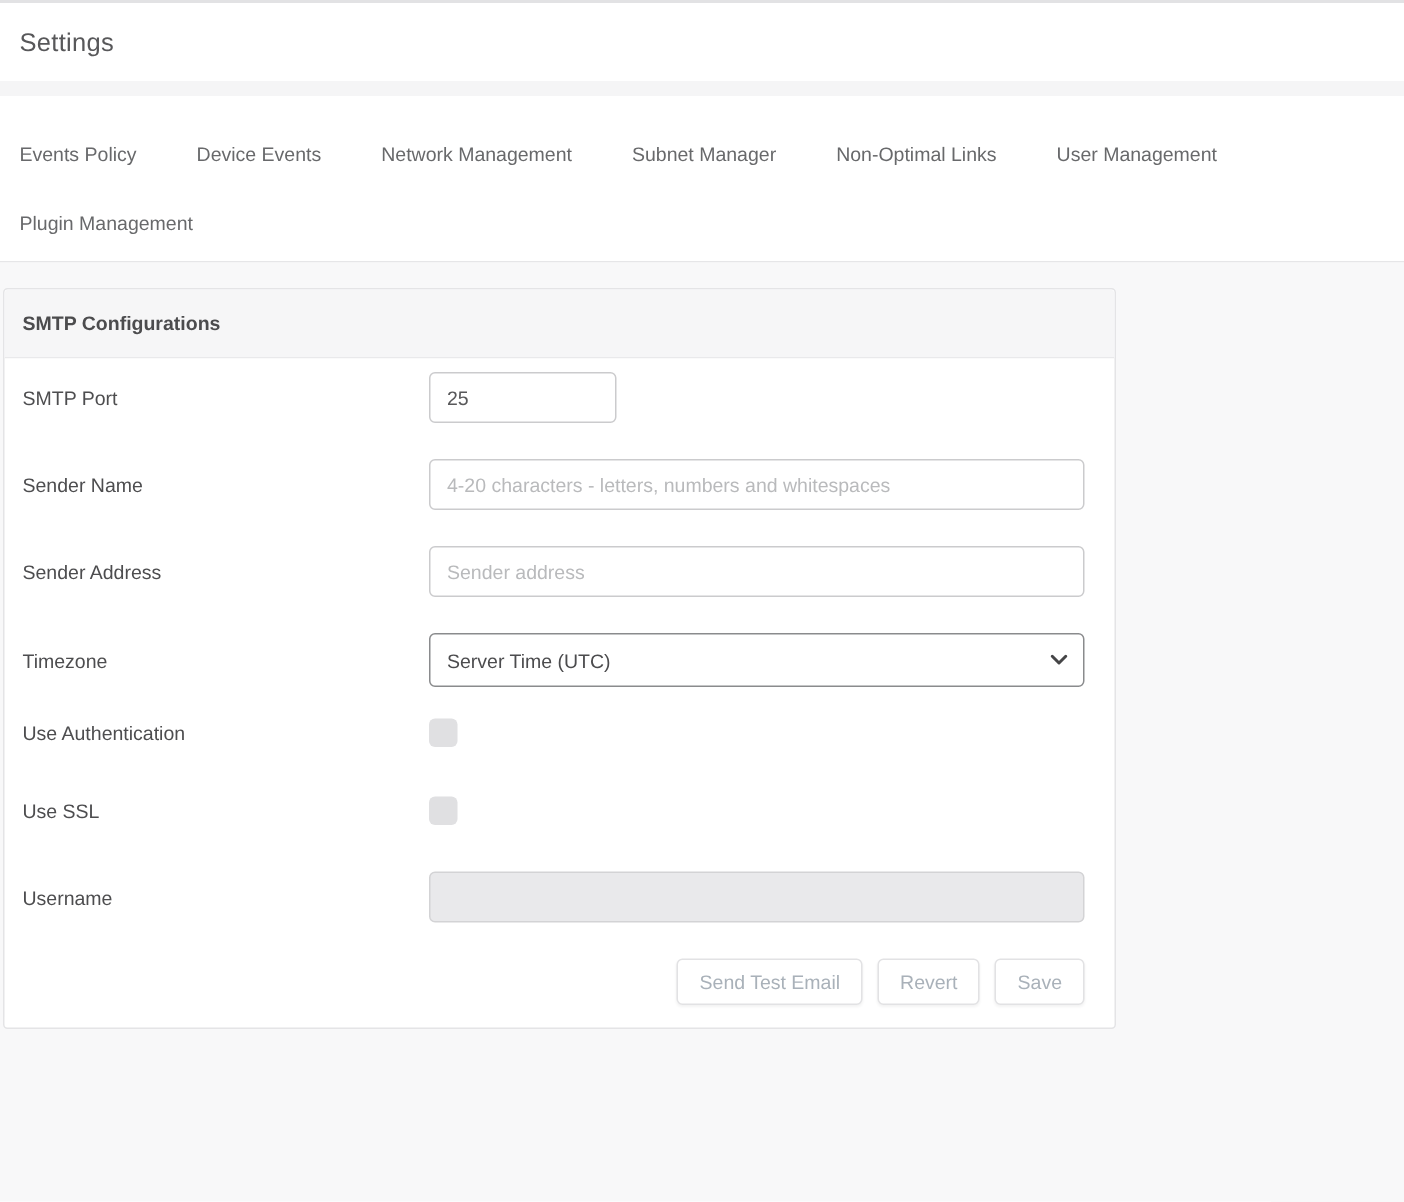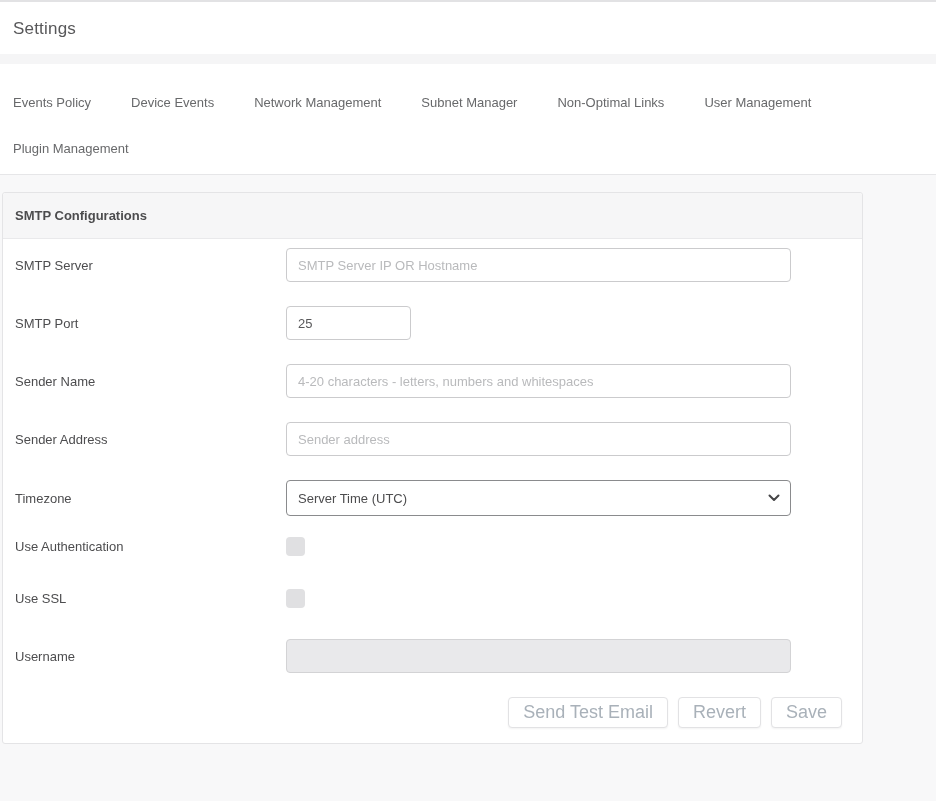--- a/index.html
+++ b/index.html
@@ -30,21 +30,21 @@
   .tab-row { display: flex; gap: 40px; }
   .tab-row + .tab-row { margin-top: 31px; align-items: center; }
   .tab {
     color: #68696b; text-decoration: none; font-size: 13px;
     white-space: nowrap; cursor: pointer;
   }
 
   
   .content { flex: 1; background: #f8f8f9; padding: 17px 0 0 2px; }
   .panel {
-    width: 861px; background: #ffffff;
+    width: 742px; background: #ffffff;
     border: 1px solid #e4e4e6; border-radius: 3px;
   }
   .panel-header {
     background: #f6f6f7;
     border-bottom: 1px solid #e9e9eb;
     border-radius: 3px 3px 0 0;
     padding: 15px 12px;
     font-weight: 700; font-size: 13px; color: #4c4c4e;
   }
   .panel-body { padding: 9px 20px 15px 12px; }
@@ -86,21 +86,21 @@
     background: #e0e0e2; border-radius: 4px; cursor: pointer;
   }
 
   .footer-row {
     display: flex; justify-content: flex-end; gap: 10px;
     margin-top: 20px; margin-bottom: 0;
   }
   .btn {
     height: 31px; padding: 0 14px;
     background: #ffffff; border: 1px solid #e2e2e4; border-radius: 4px;
-    color: #a9b1b9; font-size: 18px; font-family: "Liberation Sans", sans-serif;
+    color: #a9b1b9; font-size: 13px; font-family: "Liberation Sans", sans-serif;
     box-shadow: 0 1px 2px rgba(0,0,0,0.05); cursor: pointer; white-space: nowrap;
   }
 </style>
 </head>
 <body>
 
 <div class="app">
 
   <div class="page-header">
     <div class="page-title">Settings</div>
@@ -121,24 +121,20 @@
       <a class="tab">Plugin Management</a>
     </div>
   </div>
 
   <div class="content">
     <div class="panel">
       <div class="panel-header">SMTP Configurations</div>
 
       <div class="panel-body">
 
-        <div class="form-row">
-          <span class="field-label">SMTP Server</span>
-          <input class="text-input" type="text" placeholder="SMTP Server IP OR Hostname" style="">
-        </div>
 
         <div class="form-row">
           <span class="field-label">SMTP Port</span>
           <input class="text-input port" type="text" value="25" style="">
         </div>
 
         <div class="form-row">
           <span class="field-label">Sender Name</span>
           <input class="text-input" type="text" placeholder="4-20 characters - letters, numbers and whitespaces" style="">
         </div>

